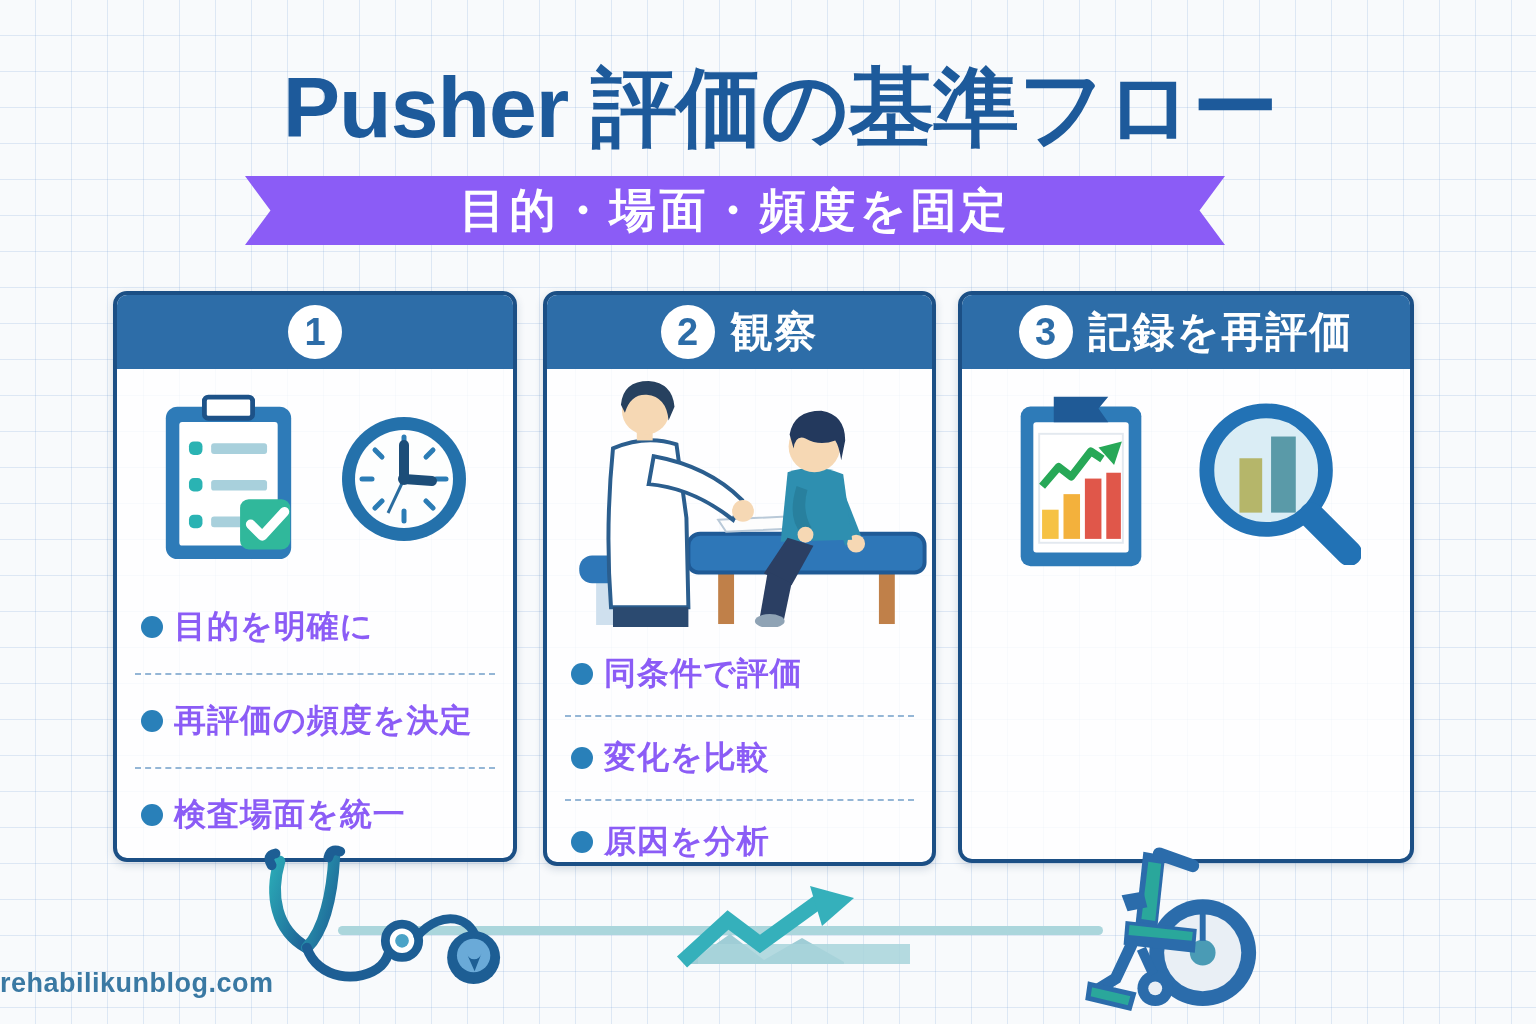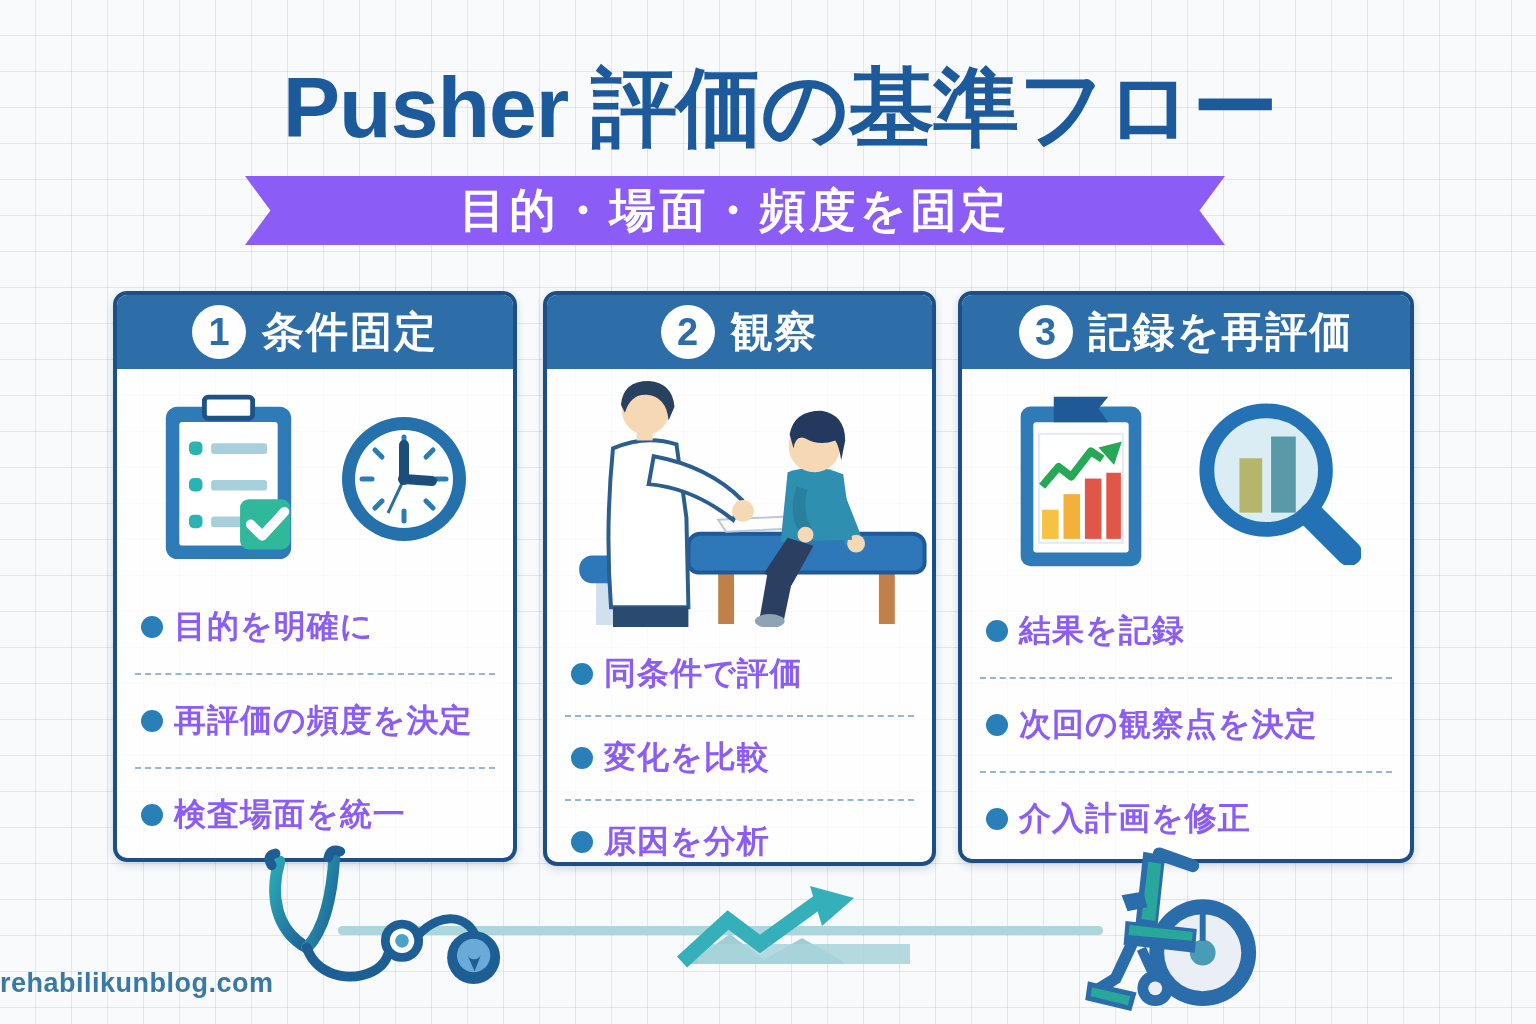--- a/index.html
+++ b/index.html
@@ -62,21 +62,20 @@
 
 <h1 class="title">Pusher 評価の基準フロー</h1>
 
 <div class="banner">
   <span>目的・場面・頻度を固定</span>
 </div>
 
 <div class="card card1">
   <div class="card-header">
     <span class="num">1</span>
-    <span class="hlabel">条件固定</span>
   </div>
   <div class="icons-row">
     <span>
       <svg width="135" height="172" viewBox="0 0 140 178">
         <rect x="5" y="14" width="130" height="158" rx="12" fill="#2e7bb8"></rect>
         <rect x="19" y="30" width="102" height="128" rx="3" fill="#ffffff"></rect>
         <rect x="45" y="4" width="50" height="22" rx="4" fill="#ffffff" stroke="#1d5288" stroke-width="5"></rect>
         <rect x="29" y="50" width="14" height="14" rx="5" fill="#2ab3b3"></rect>
         <rect x="52" y="52" width="58" height="11" rx="3" fill="#a8d0dc"></rect>
         <rect x="29" y="88" width="14" height="14" rx="5" fill="#2ab3b3"></rect>
@@ -200,34 +199,20 @@
     </span>
     <span>
       <svg width="168" height="168" viewBox="0 0 170 170">
         <circle cx="74" cy="74" r="60" fill="#daedf5" stroke="#2272b5" stroke-width="15"></circle>
         <rect x="47" y="62" width="23" height="55" fill="#b5b66a"></rect>
         <rect x="79" y="40" width="25" height="77" fill="#5a9aa8"></rect>
         <line x1="120" y1="120" x2="158" y2="158" stroke="#2272b5" stroke-width="26" stroke-linecap="round"></line>
       </svg>
     </span>
   </div>
-  <ul class="bullets">
-    <li>
-        <span class="dot"></span>
-        <span>結果を記録</span>
-      </li>
-    <li>
-        <span class="dot"></span>
-        <span>次回の観察点を決定</span>
-      </li>
-    <li>
-        <span class="dot"></span>
-        <span>介入計画を修正</span>
-      </li>
-  </ul>
 </div>
 
 <div class="divider-line"></div>
 
 <span class="deco steth">
   <svg width="255" height="168" viewBox="0 0 260 170">
     <defs>
       <linearGradient id="stg" x1="0" y1="0" x2="1" y2="1">
         <stop offset="0" stop-color="#2aa7b5"></stop>
           <stop offset="1" stop-color="#1d5e94"></stop>

